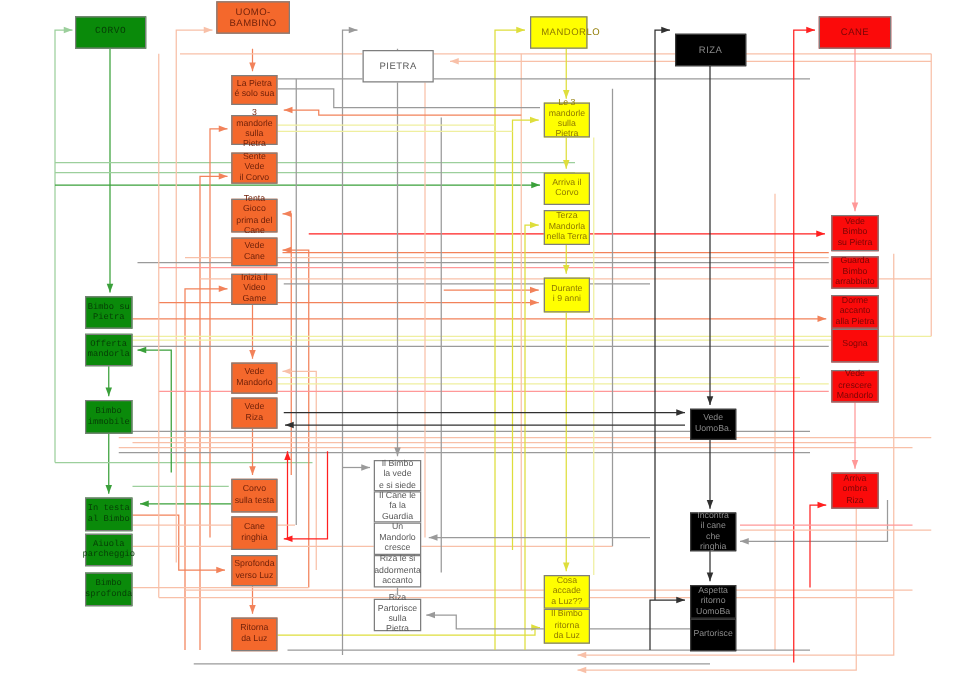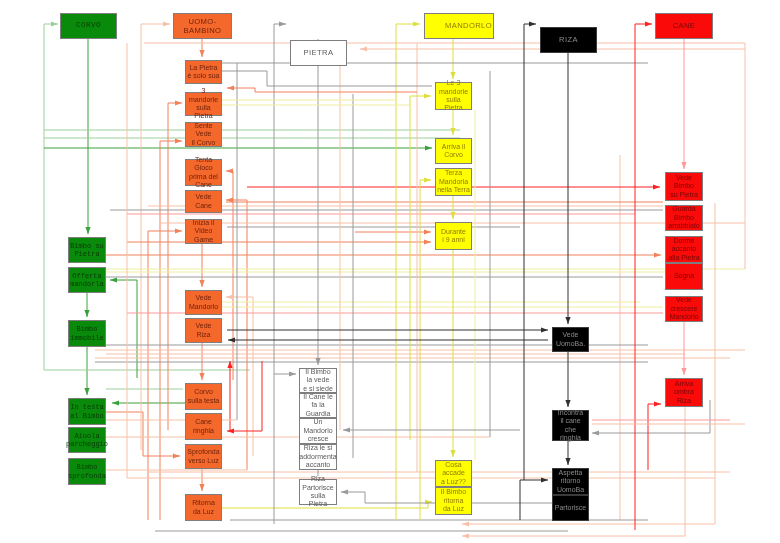--- a/index.html
+++ b/index.html
@@ -182,21 +182,21 @@
     <div class="node c-corvo" style="left: 68px; top: 267px; width: 38px; height: 26px;">Offerta
 mandorla</div>
     <div class="node c-corvo" style="left: 68px; top: 320px; width: 38px; height: 27px;">Bimbo
 immobile</div>
     <div class="node c-corvo" style="left: 68px; top: 398px; width: 38px; height: 27px;">In testa
 al Bimbo</div>
     <div class="node c-corvo" style="left: 68px; top: 427px; width: 38px; height: 26px;">Aiuola
 parcheggio</div>
     <div class="node c-corvo" style="left: 68px; top: 458px; width: 38px; height: 27px;">Bimbo
 sprofonda</div>
-    <div class="node c-uomo hdr" style="left: 173px; top: 13px; width: 59px; height: 26px;">UOMO-BAMBINO</div>
+    <div class="node c-uomo hdr" style="left: 173px; top: 1px; width: 59px; height: 26px;">UOMO-BAMBINO</div>
     <div class="node c-uomo" style="left: 185px; top: 60px; width: 37px; height: 24px;">La Pietra
 é solo sua</div>
     <div class="node c-uomo" style="left: 185px; top: 92px; width: 37px; height: 24px;">3 mandorle
 sulla Pietra</div>
     <div class="node c-uomo" style="left: 185px; top: 122px; width: 37px; height: 25px;">Sente Vede
 il Corvo</div>
     <div class="node c-uomo" style="left: 185px; top: 159px; width: 37px; height: 27px;">Tenta Gioco
 prima del
 Cane</div>
     <div class="node c-uomo" style="left: 185px; top: 190px; width: 37px; height: 23px;">Vede Cane</div>
@@ -223,21 +223,21 @@
 Guardia</div>
     <div class="node c-pietra" style="left: 299px; top: 418px; width: 38px; height: 26px;">Un
 Mandorlo
 cresce</div>
     <div class="node c-pietra" style="left: 299px; top: 444px; width: 38px; height: 26px;">Riza le si
 addormenta
 accanto</div>
     <div class="node c-pietra" style="left: 299px; top: 479px; width: 38px; height: 26px;">Riza
 Partorisce
 sulla Pietra</div>
-    <div class="node c-mandorlo hdr" style="left: 424px; top: 13px; width: 70px; height: 26px; padding-left: 20px;">MANDORLO</div>
+    <div class="node c-mandorlo hdr" style="left: 424px; top: 13px; width: 46px; height: 26px; padding-left: 20px;">MANDORLO</div>
     <div class="node c-mandorlo" style="left: 435px; top: 82px; width: 37px; height: 28px;">Le 3
 mandorle
 sulla Pietra</div>
     <div class="node c-mandorlo" style="left: 435px; top: 138px; width: 37px; height: 26px;">Arriva il
 Corvo</div>
     <div class="node c-mandorlo" style="left: 435px; top: 168px; width: 37px; height: 28px;">Terza
 Mandorla
 nella Terra</div>
     <div class="node c-mandorlo" style="left: 435px; top: 222px; width: 37px; height: 28px;">Durante
 i 9 anni</div>

